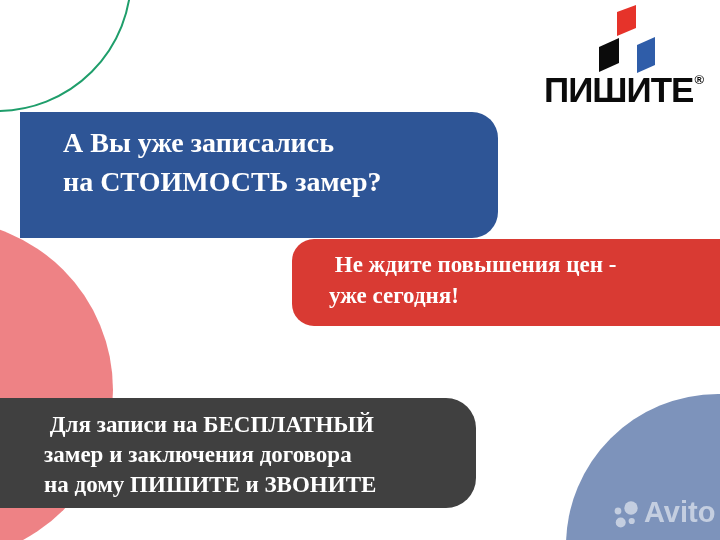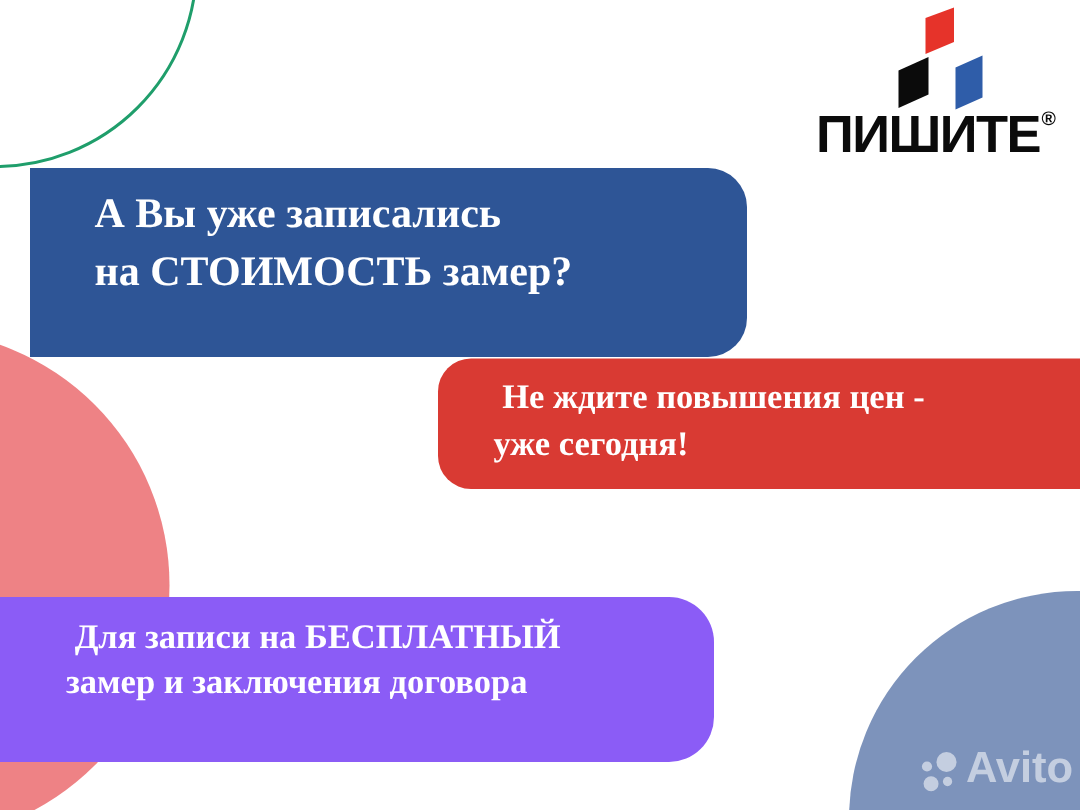--- a/index.html
+++ b/index.html
@@ -26,21 +26,21 @@
     background:#2e5596; border-radius:0 26px 26px 0;
     padding:11px 12px 0 43px; font-size:28px; line-height:39px;margin-left:20px;
   }
   .banner-urgency {
     left:292px; top:239px; width:428px; height:87px;
     background:#d93a33; border-radius:22px 0 0 22px;
     padding:10px 0 0 37px; font-size:23px; line-height:31px;
   }
   .banner-contact {
     left:0; top:398px; width:476px; height:110px;
-    background:#8b5cf6; border-radius:0 30px 30px 0;
+    background:#404040; border-radius:0 30px 30px 0;
     padding:12px 0 0 44px; font-size:23px; line-height:30px;
   }
 
   .logo-mark { position:absolute; left:588px; top:0; }
   .logo-text {
     position:absolute; left:538px; top:72px; width:172px;
     text-align:center; font-family:"Liberation Sans","DejaVu Sans",sans-serif;
     font-weight:bold; font-size:35px; letter-spacing:-1px;
     color:#0b0b0b; line-height:1.05;
   }
@@ -73,20 +73,21 @@
   </div>
 
   <div class="banner banner-urgency">
     <div class="ln"> Не ждите повышения цен -</div>
     <div class="ln">уже сегодня!</div>
   </div>
 
   <div class="banner banner-contact">
     <div class="ln"> Для записи на БЕСПЛАТНЫЙ</div>
     <div class="ln">замер и заключения договора</div>
+    <div class="ln">на дому ПИШИТЕ и ЗВОНИТЕ</div>
   </div>
 
   <svg class="logo-mark" width="80" height="78" viewBox="0 0 80 78">
     <polygon points="29,12 48,5 48,28 29,36" fill="#e6332a"></polygon>
     <polygon points="11,47 31,38 31,63 11,72" fill="#0b0b0b"></polygon>
     <polygon points="49,45 67,37 67,65 49,73" fill="#2f5da9"></polygon>
   </svg>
 
   <div class="logo-text"><span>ПИШИТЕ</span><span class="rmark">®</span></div>
 

